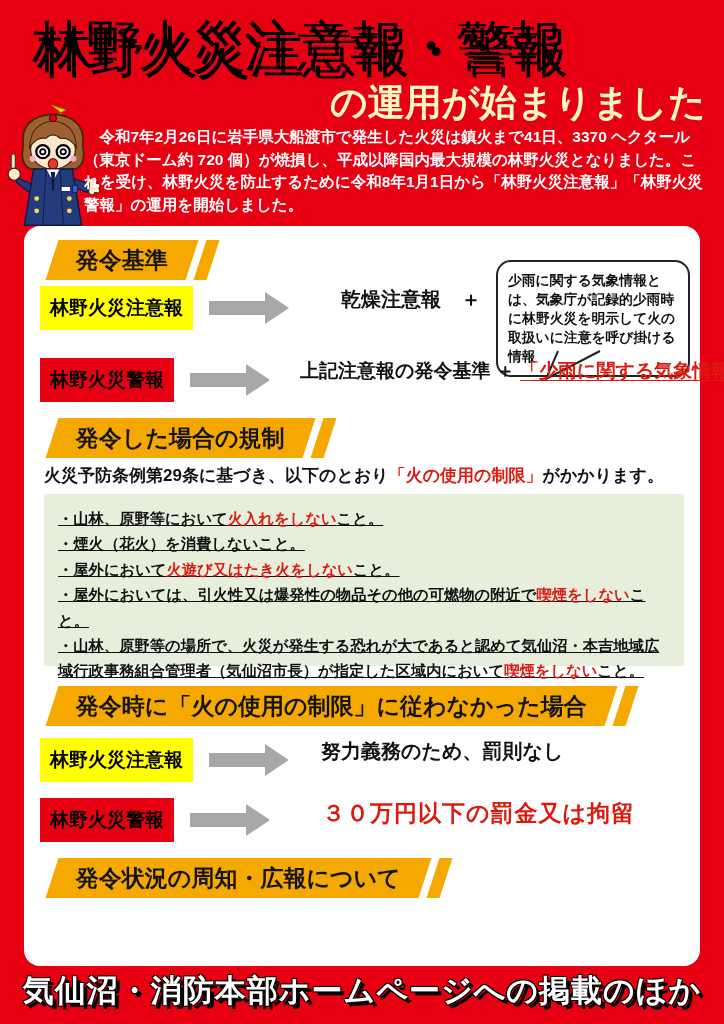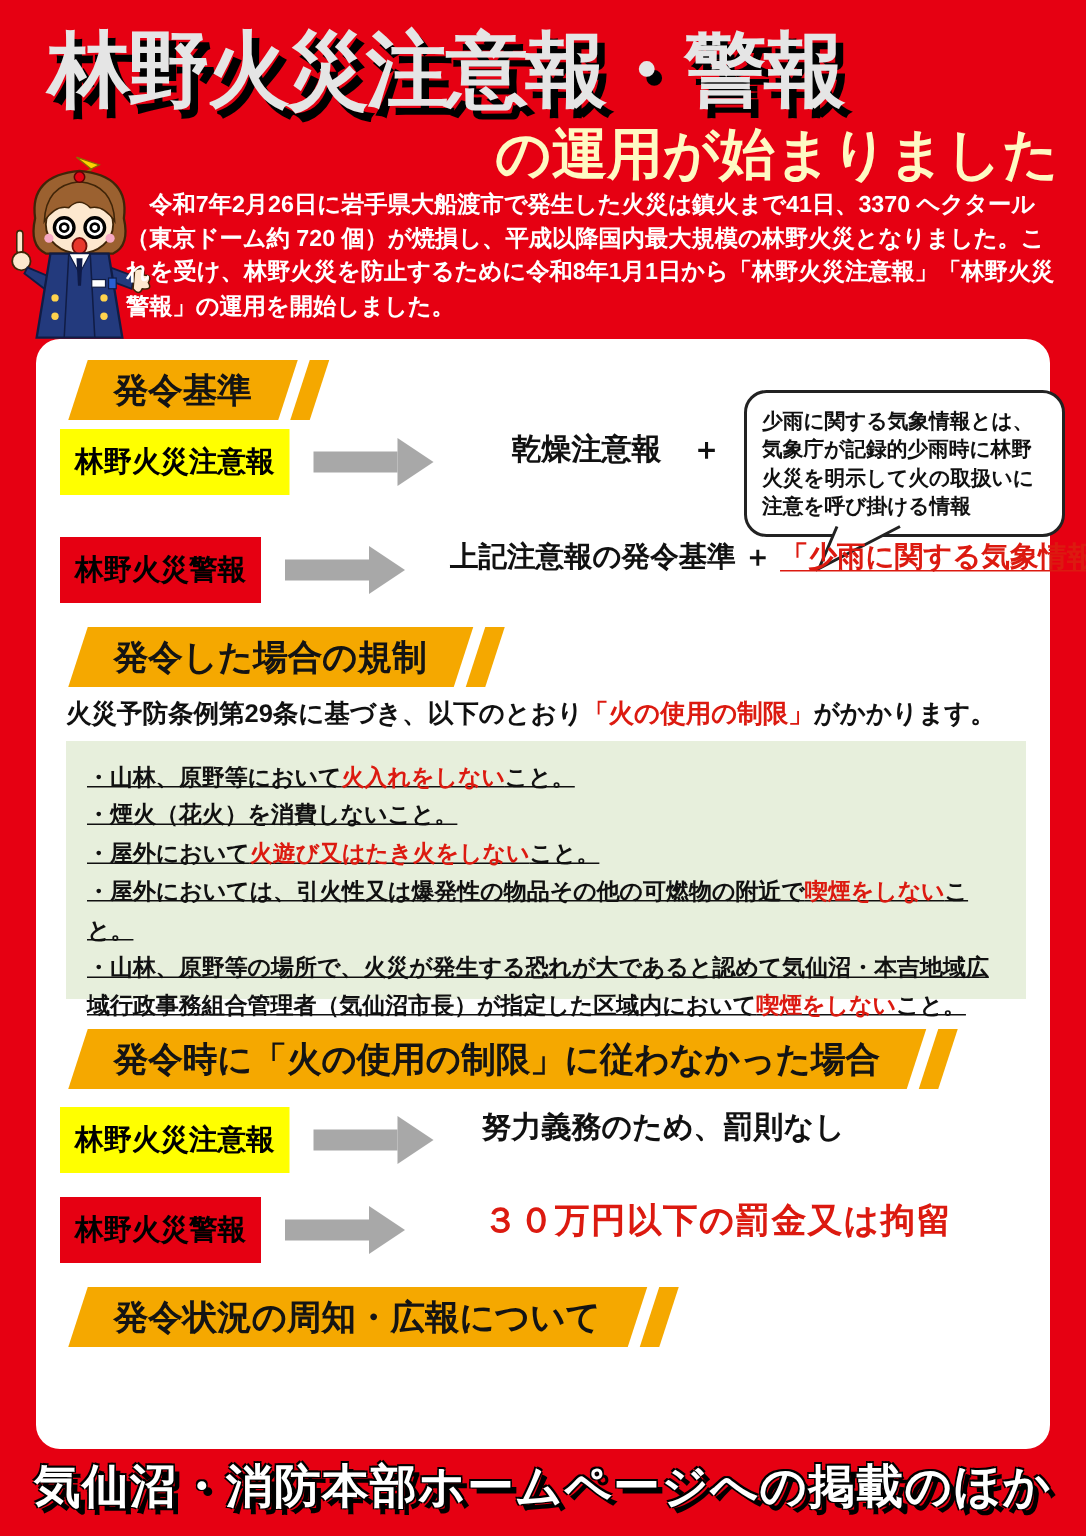--- a/index.html
+++ b/index.html
@@ -7,22 +7,22 @@
   body {
     position:relative;
     background:#e60012;
     font-family:"Liberation Sans","DejaVu Sans",sans-serif;
     overflow:hidden;
     color:#111;
   }
   
   .title {
     position:absolute; left:32px; top:10px;
-    font-size:55px; font-weight:700; letter-spacing:-2px;
-    color:#e5e5e5; text-shadow:5px 6px 0 #000;
+    font-size:55px; font-weight:400; letter-spacing:-2px;
+    color:#000000; text-shadow:5px 6px 0 #000;
     white-space:nowrap;
   }
   .subtitle {
     position:absolute; right:18px; top:78px;
     font-size:37px; font-weight:900; color:#fef9c3;
     white-space:nowrap;
   }
   .intro {
     position:absolute; left:84px; top:126px; width:624px;
     font-size:15.5px; line-height:22.5px; font-weight:700;
@@ -69,21 +69,21 @@
 
   .flow-row { display:flex; align-items:flex-start; gap:14px; }
   .result { font-size:20px; font-weight:700; white-space:nowrap; }
   .result-sm { font-size:19px; }
   .result-lg { font-size:23px; }
   .red-text { color:#dc1a10; }
   .u { text-decoration:underline; text-underline-offset:3px; }
 
   
   .bubble {
-    position:absolute; left:472px; top:34px; width:214px;
+    position:absolute; left:472px; top:34px; width:194px;
     background:#fff; border:2px solid #222; border-radius:15px;
     padding:9px 10px; font-size:13.8px; line-height:19px; font-weight:700;
   }
   .bubble-tail { position:absolute; left:520px; top:124px; }
 
   
   .reg-intro { font-size:17px; font-weight:700; white-space:nowrap; }
   .green-box {
     background:#e7efdc; padding:12px 14px; width:640px; height:172px;
     font-size:15.3px; line-height:25.4px; font-weight:600;text-decoration:underline;

